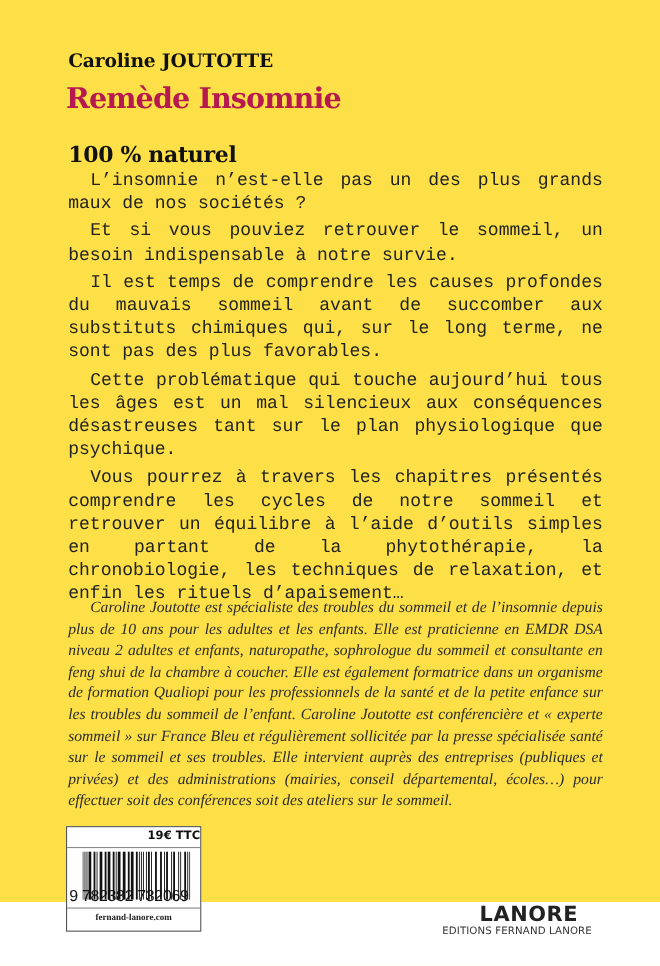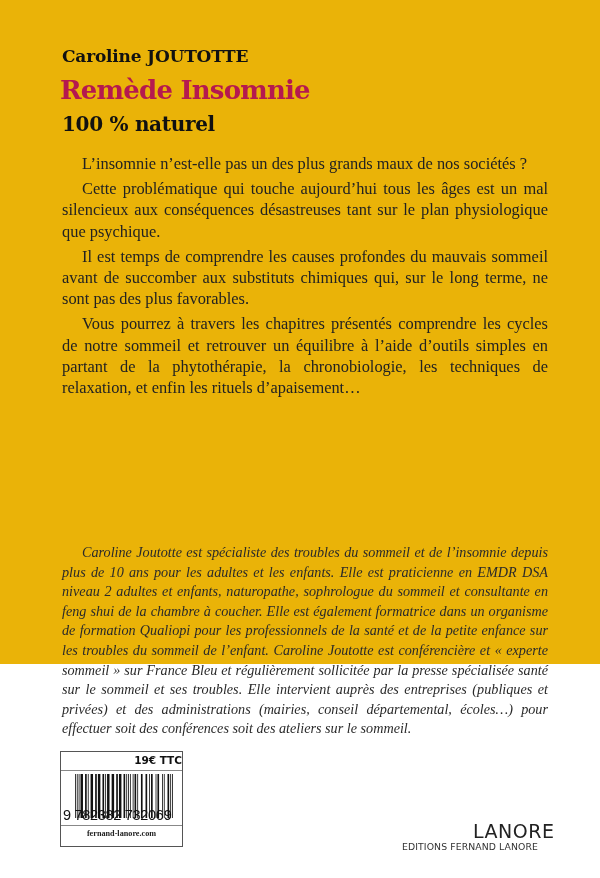--- a/index.html
+++ b/index.html
@@ -1,50 +1,51 @@
 <!DOCTYPE html>
 <html><head>
   <meta charset="utf-8">
   <style>
     html, body { margin: 0; padding: 0; background: #ffffff; }
     body { width: 600px; height: 878px; position: relative; overflow: hidden; color: #1f1f1f; }
-    .page { position: absolute; left: 0; top: 0; width: 600px; height: 664px; background: #eab308; }
+    .page { position: absolute; left: 0; top: 0; width: 600px; height: 820px; background: #fde047; }
 
     .author { position: absolute; left: 62px; top: 46px; font-family: "DejaVu Serif", serif; font-weight: bold; font-size: 17px; color: #111; letter-spacing: -0.2px; }
     .title { position: absolute; left: 60px; top: 66px; font-family: "DejaVu Serif", serif; font-weight: bold; font-size: 26px; color: #b5194f; letter-spacing: -0.8px; line-height: 48px; }
-    .subtitle { position: absolute; left: 62px; top: 112px; font-family: "DejaVu Serif", serif; font-weight: bold; font-size: 20px; color: #111; letter-spacing: -0.3px; }
+    .subtitle { position: absolute; left: 62px; top: 128px; font-family: "DejaVu Serif", serif; font-weight: bold; font-size: 20px; color: #111; letter-spacing: -0.3px; }
 
     .body-text { position: absolute; left: 62px; top: 153px; width: 486px; font-family: "Liberation Serif", serif; font-size: 16.4px; line-height: 21.2px; color: #222; }
-    .body-text p { margin: 0 0 4px 0; text-indent: 20px; text-align: justify; }
+    .body-text p { margin: 0 0 4px 0; text-indent: 20px; text-align: justify; font-family: Liberation Mono, monospace; }
 
     .bio { position: absolute; left: 62px; top: 543px; width: 486px; font-family: "Liberation Serif", serif; font-style: italic; font-size: 14.2px; line-height: 19.6px; color: #2a2a2a; text-align: justify; text-indent: 20px; margin: 0; }
 
     .barcode-box { position: absolute; left: 60px; top: 751px; width: 123px; height: 96px; border: 1.5px solid #555; background: #fff; box-sizing: border-box; }
     .price { position: absolute; left: 0; top: 2px; width: 100%; text-align: right; font-family: "DejaVu Sans", sans-serif; font-weight: bold; font-size: 10.5px; color: #111; }
     .price-rule { position: absolute; left: 0; top: 18px; width: 100%; height: 1px; background: #888; }
     .bars { position: absolute; left: 14px; top: 22px; width: 98px; height: 44px; }
     .isbn { position: absolute; left: 2px; top: 55px; width: 118px; font-family: "Liberation Sans", sans-serif; font-size: 14.5px; color: #111; background: transparent; letter-spacing: -0.3px; white-space: nowrap; }
     .site-rule { position: absolute; left: 0; top: 73px; width: 100%; height: 1px; background: #888; }
     .site { position: absolute; left: 0; top: 77px; width: 100%; text-align: center; font-family: Liberation Serif, serif; font-weight: bold; font-size: 8.2px; color: #222; }
 
-    .publisher-logo { position: absolute; left: 473px; top: 820px; font-family: "DejaVu Sans", sans-serif; font-weight: normal; font-size: 19px; letter-spacing: 0.5px; color: #222; }
+    .publisher-logo { position: absolute; left: 436px; top: 820px; font-family: "DejaVu Sans", sans-serif; font-weight: bold; font-size: 19px; letter-spacing: 0.5px; color: #222; }
     .publisher-name { position: absolute; left: 402px; top: 841px; font-family: "DejaVu Sans", sans-serif; font-size: 9.3px; color: #333; letter-spacing: 0.1px; }
   </style>
 </head>
 <body>
 
 <div class="page">
   <div class="author">Caroline JOUTOTTE</div>
   <div class="title">Remède Insomnie</div>
   <div class="subtitle">100 % naturel</div>
 
   <div class="body-text">
     <p>L’insomnie n’est-elle pas un des plus grands maux de nos sociétés ?</p>
+    <p>Et si vous pouviez retrouver le sommeil, un besoin indispensable à notre survie.</p>
+    <p> Il est temps de comprendre les causes profondes du mauvais sommeil avant de succomber aux substituts chimiques qui, sur le long terme, ne sont pas des plus favorables.</p>
     <p>Cette problématique qui touche aujourd’hui tous les âges est un mal silencieux aux conséquences désastreuses tant sur le plan physiologique que psychique.</p>
-    <p> Il est temps de comprendre les causes profondes du mauvais sommeil avant de succomber aux substituts chimiques qui, sur le long terme, ne sont pas des plus favorables.</p>
     <p>Vous pourrez à travers les chapitres présentés comprendre les cycles de notre sommeil et retrouver un équilibre à l’aide d’outils simples en partant de la phytothérapie, la chronobiologie, les techniques de relaxation, et enfin les rituels d’apaisement…</p>
   </div>
 
   <p class="bio">Caroline Joutotte est spécialiste des troubles du sommeil et de l’insomnie depuis plus de 10 ans pour les adultes et les enfants. Elle est praticienne en EMDR DSA niveau 2 adultes et enfants, naturopathe, sophrologue du sommeil et consultante en feng shui de la chambre à coucher. Elle est également formatrice dans un organisme de formation Qualiopi pour les professionnels de la santé et de la petite enfance sur les troubles du sommeil de l’enfant. Caroline Joutotte est conférencière et « experte sommeil » sur France Bleu et régulièrement sollicitée par la presse spécialisée santé sur le sommeil et ses troubles. Elle intervient auprès des entreprises (publiques et privées) et des administrations (mairies, conseil départemental, écoles…) pour effectuer soit des conférences soit des ateliers sur le sommeil.</p>
 
   <div class="barcode-box">
     <div class="price">19€ TTC</div>
     <div class="price-rule"></div>
     <svg class="bars" viewBox="0 0 98 44" preserveAspectRatio="none">
         <rect x="0.00" y="0" width="0.82" height="44" fill="#111"></rect>

